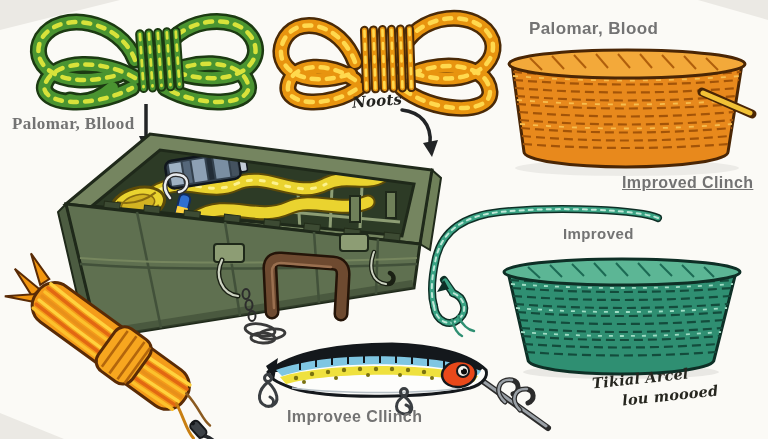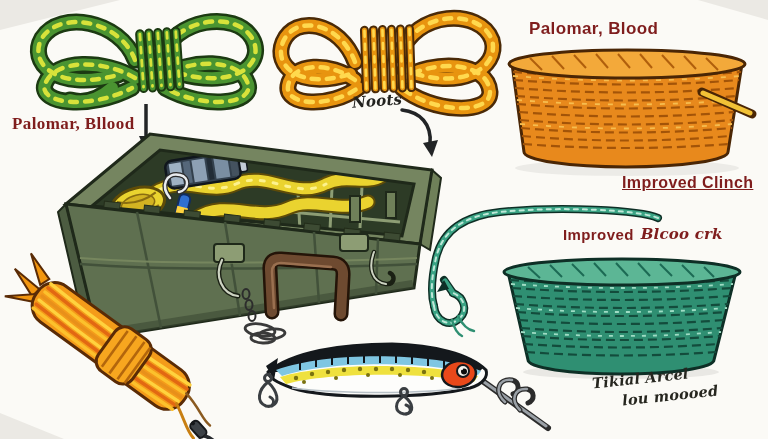--- a/index.html
+++ b/index.html
@@ -6,32 +6,32 @@
   .stage{
     position:relative;width:768px;height:439px;overflow:hidden;
     background:#fbfaf6;font-family:"Liberation Sans",sans-serif;
   }
   .stage svg{position:absolute;left:0;top:0;}
   .corner{position:absolute;background:#ebe9e4;}
   .corner.tl{left:0;top:0;width:120px;height:30px;clip-path:polygon(0 0,100% 0,0 100%);}
   .corner.tr{right:0;top:0;width:70px;height:20px;clip-path:polygon(0 0,100% 0,100% 100%);}
   .corner.bl{left:0;bottom:0;width:64px;height:26px;clip-path:polygon(0 0,0 100%,100% 100%);}
   .label{
-    position:absolute;color:#7f1d1d;font-weight:700;letter-spacing:.4px;
+    position:absolute;color:#737373;font-weight:700;letter-spacing:.4px;
     white-space:nowrap;
   }
   .script{
     font-family:"DejaVu Serif",serif;font-style:italic;font-weight:700;
     letter-spacing:.2px;
   }
   .lbl-tl{left:12px;top:114px;font-size:17px;font-family:Liberation Serif, serif;}
   .lbl-noots{left:352px;top:92px;font-size:15px;transform:rotate(-4deg);color:#22221f;}
   .lbl-tr{left:529px;top:19px;font-size:17px;}
   .lbl-ic{left:622px;top:174px;font-size:16px;text-decoration:underline;}
-  .lbl-mid{left:563px;top:225px;font-size:15px;display:flex;align-items:flex-end;gap:7px;}
+  .lbl-mid{left:563px;top:225px;font-size:15px;display:flex;align-items:flex-start;}
   .lbl-mid .scr{font-size:15px;}
   .lbl-brs{left:593px;top:367px;font-size:14.5px;transform:rotate(-6deg);color:#26261f;line-height:1.35;}
   .lbl-brs .l2{margin-left:28px;}
   .lbl-lure{left:287px;top:408px;font-size:16px;}
 </style>
 </head>
 <body>
 
 <div class="stage">
 
@@ -433,19 +433,19 @@
       </g>
     </g>
   </svg>
 
   <div class="label lbl-tl">Palomar, Bllood</div>
   <div class="label script lbl-noots">Noots</div>
   <div class="label lbl-tr">Palomar, Blood</div>
   <div class="label lbl-ic">Improved Clinch</div>
   <div class="label lbl-mid">
     <span>Improved</span>
-    <span class="script scr">Blcoo crk</span>
   </div>
   <div class="label script lbl-brs">
     <div>Tikial Arcel</div>
     <div class="l2">lou moooed</div>
   </div>
+  <div class="label lbl-lure">Improvee Cllinch</div>
 </div>
 
 </body></html>

